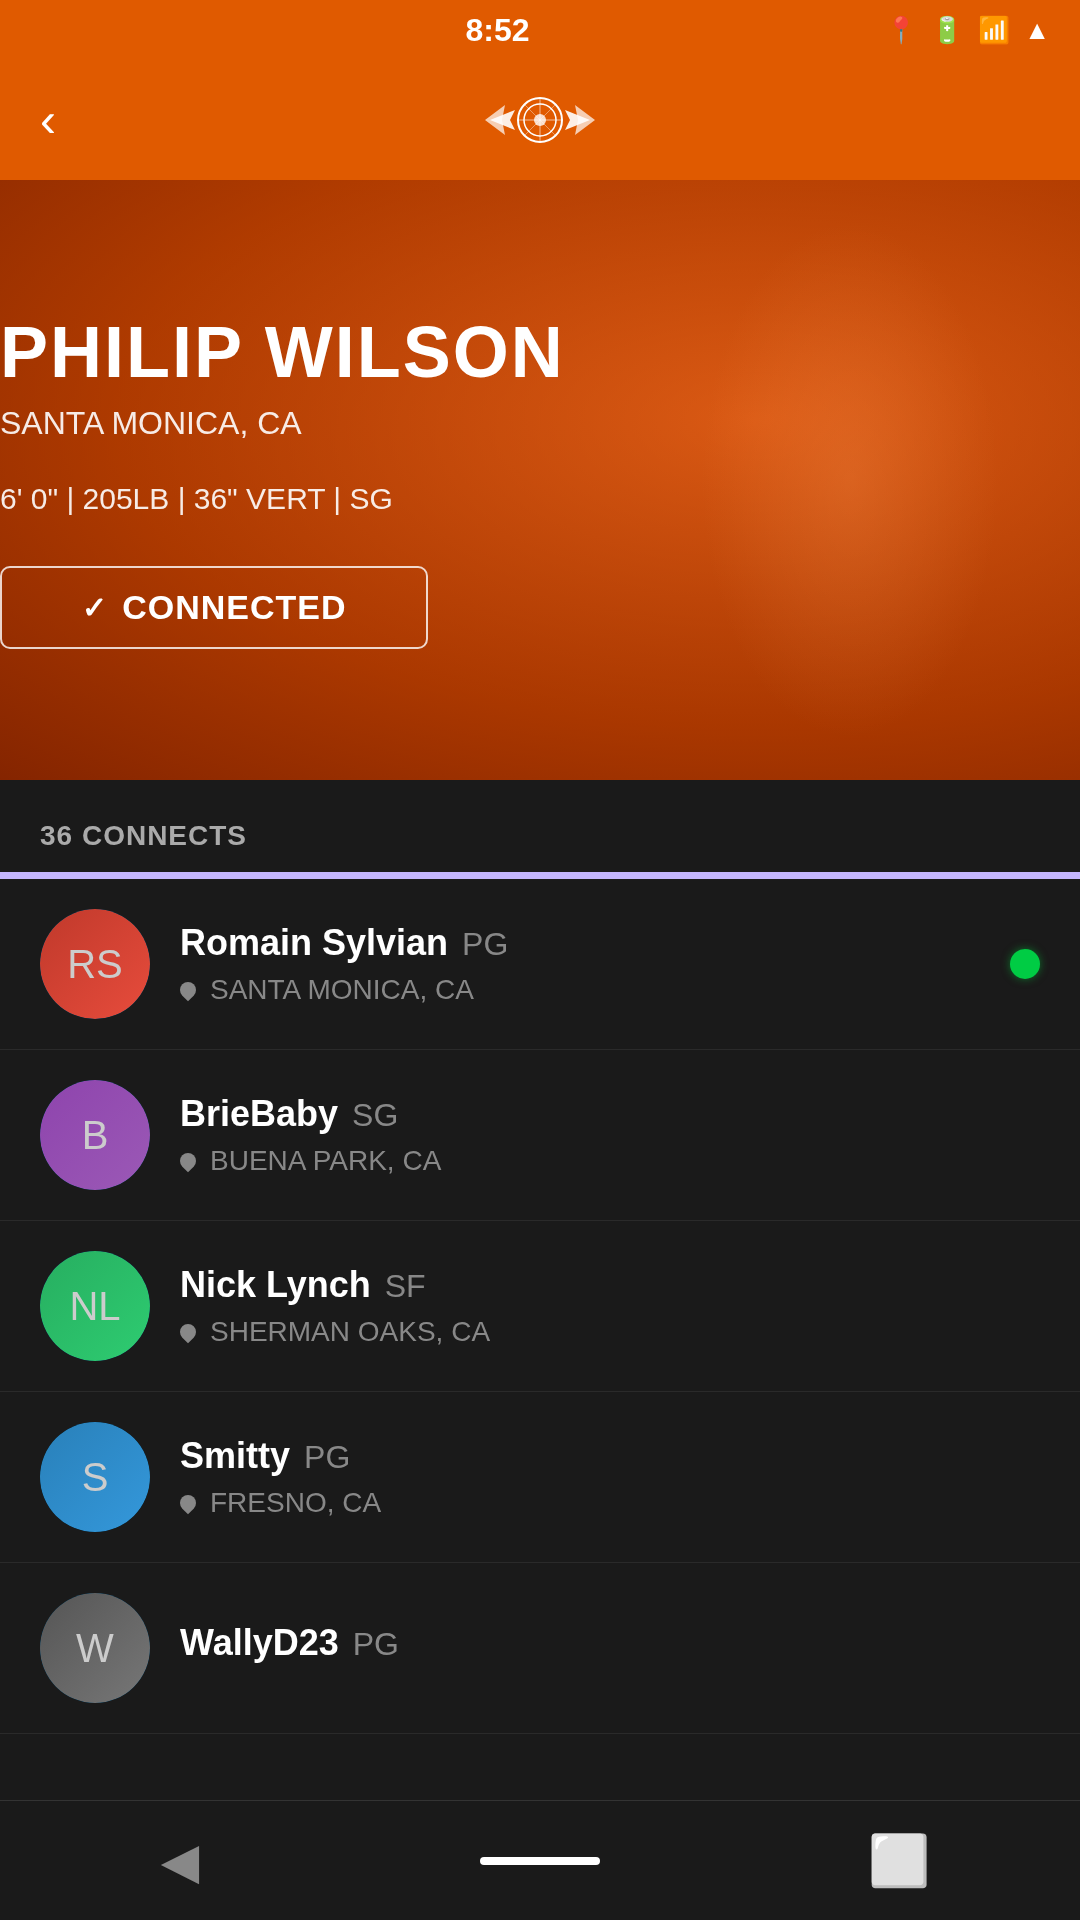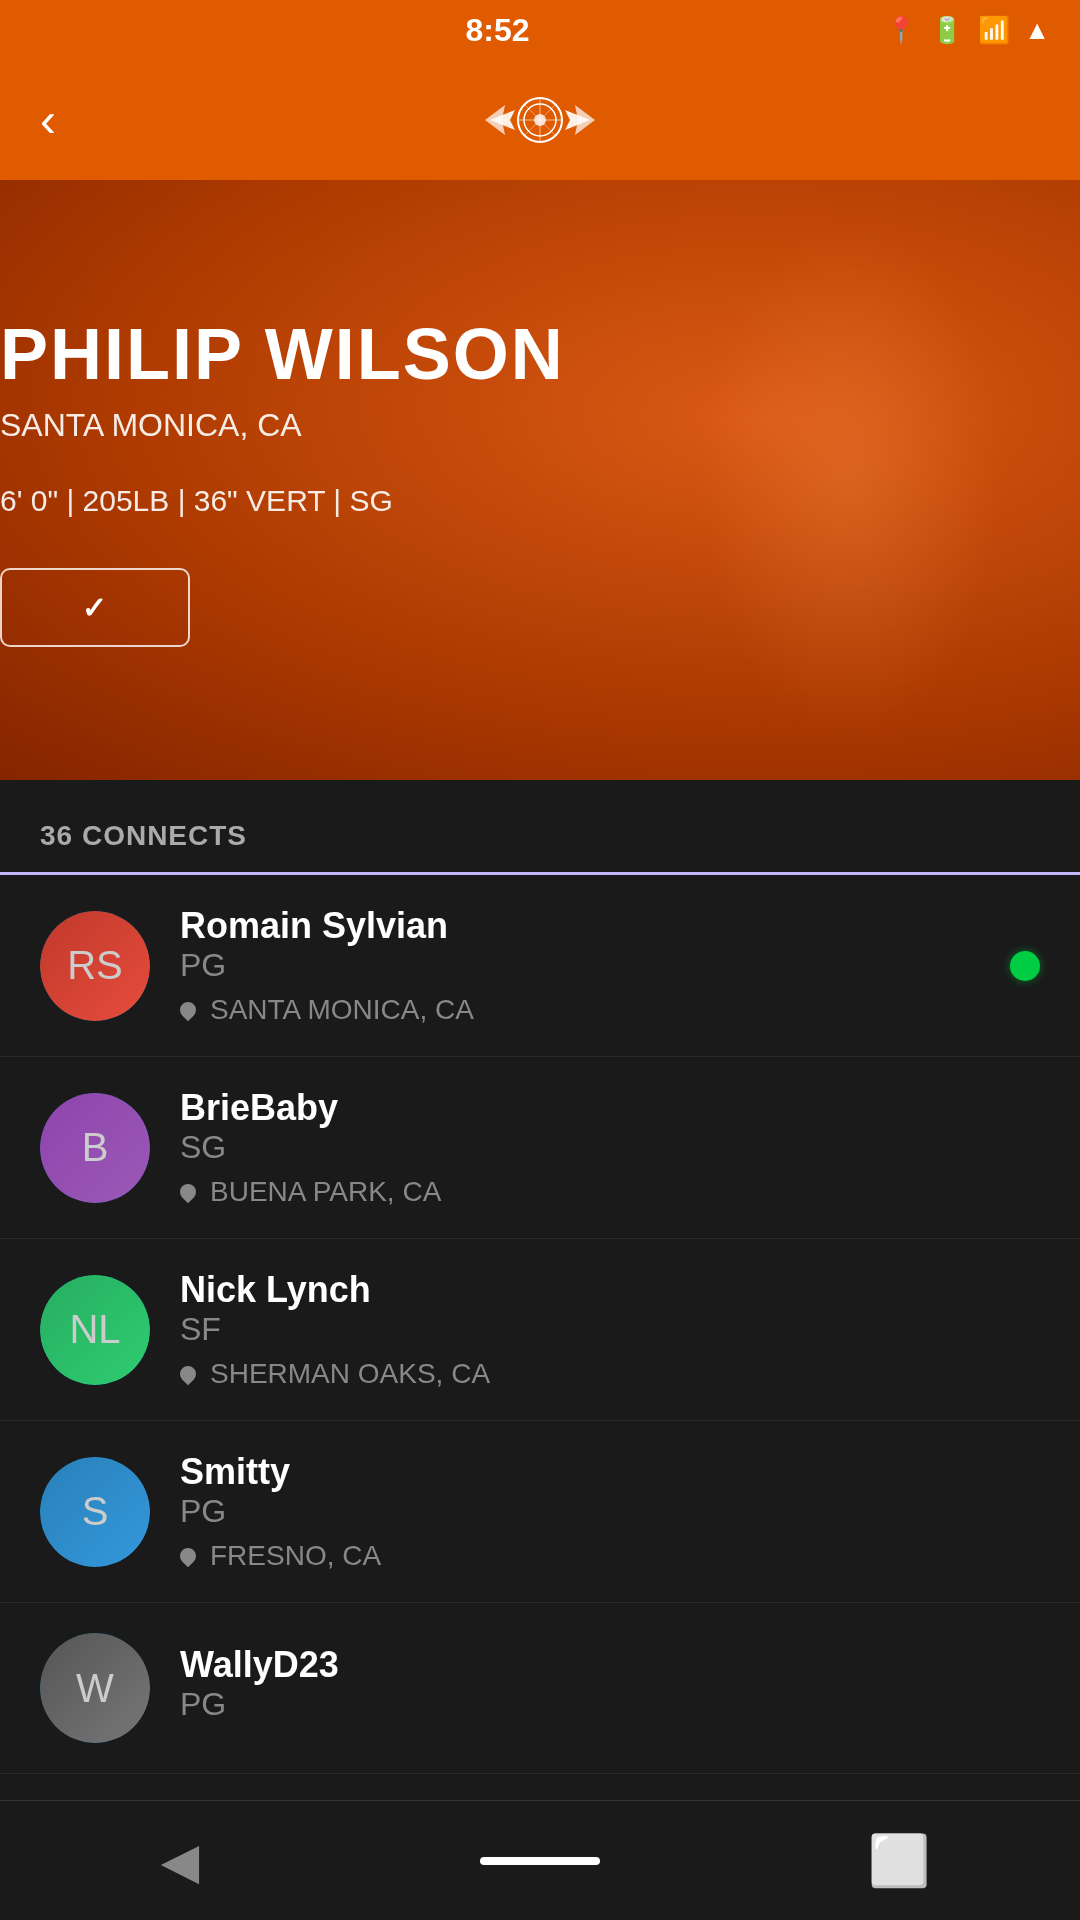--- a/index.html
+++ b/index.html
@@ -130,21 +130,21 @@
       letter-spacing: 1px;
     }
     .check-icon {
       font-size: 30px;
     }
 
     
     .connects-header {
       background: #1a1a1a;
       padding: 40px 40px 20px 40px;
-      border-bottom: 3px solid #c4b5fd;
+      border-bottom: 7px solid #c4b5fd;
     }
     .connects-count {
       font-size: 28px;
       font-weight: 600;
       color: #aaa;
       letter-spacing: 1px;
     }
 
     
     .contact-list {
@@ -185,22 +185,22 @@
     .avatar-3 { background: linear-gradient(135deg, #27ae60, #2ecc71); }
     .avatar-4 { background: linear-gradient(135deg, #2980b9, #3498db); }
     .avatar-5 { background: linear-gradient(135deg, #555, #777); }
 
     .contact-info {
       flex: 1;
     }
     .contact-name-row {
       display: flex;
       align-items: baseline;
+      gap: 14px;
       margin-bottom: 10px;
-      flex-direction: column;
     }
     .contact-name {
       font-size: 36px;
       font-weight: 600;
       color: #fff;
     }
     .contact-position {
       font-size: 32px;
       color: #888;
       font-weight: 400;
@@ -305,20 +305,21 @@
 <div class="profile-hero">
   <div class="profile-hero-bg"></div>
 
   <div style="position:absolute;right:80px;top:40px;width:300px;height:520px;background:radial-gradient(ellipse,rgba(255,150,80,0.25) 0%,transparent 70%);border-radius:50%;z-index:0;"></div>
 
   <div class="profile-name">PHILIP WILSON</div>
   <div class="profile-location">SANTA MONICA, CA</div>
   <div class="profile-stats">6' 0" | 205LB | 36" VERT | SG</div>
   <button class="connected-btn">
     <span class="check-icon">✓</span>
+    <span>CONNECTED</span>
   </button>
 </div>
 
 <div class="connects-header">
   <span class="connects-count">36 CONNECTS</span>
 </div>
 
 <div class="contact-list" id="contact-list">
 <div class="contact-item">
       <div class="contact-avatar">

